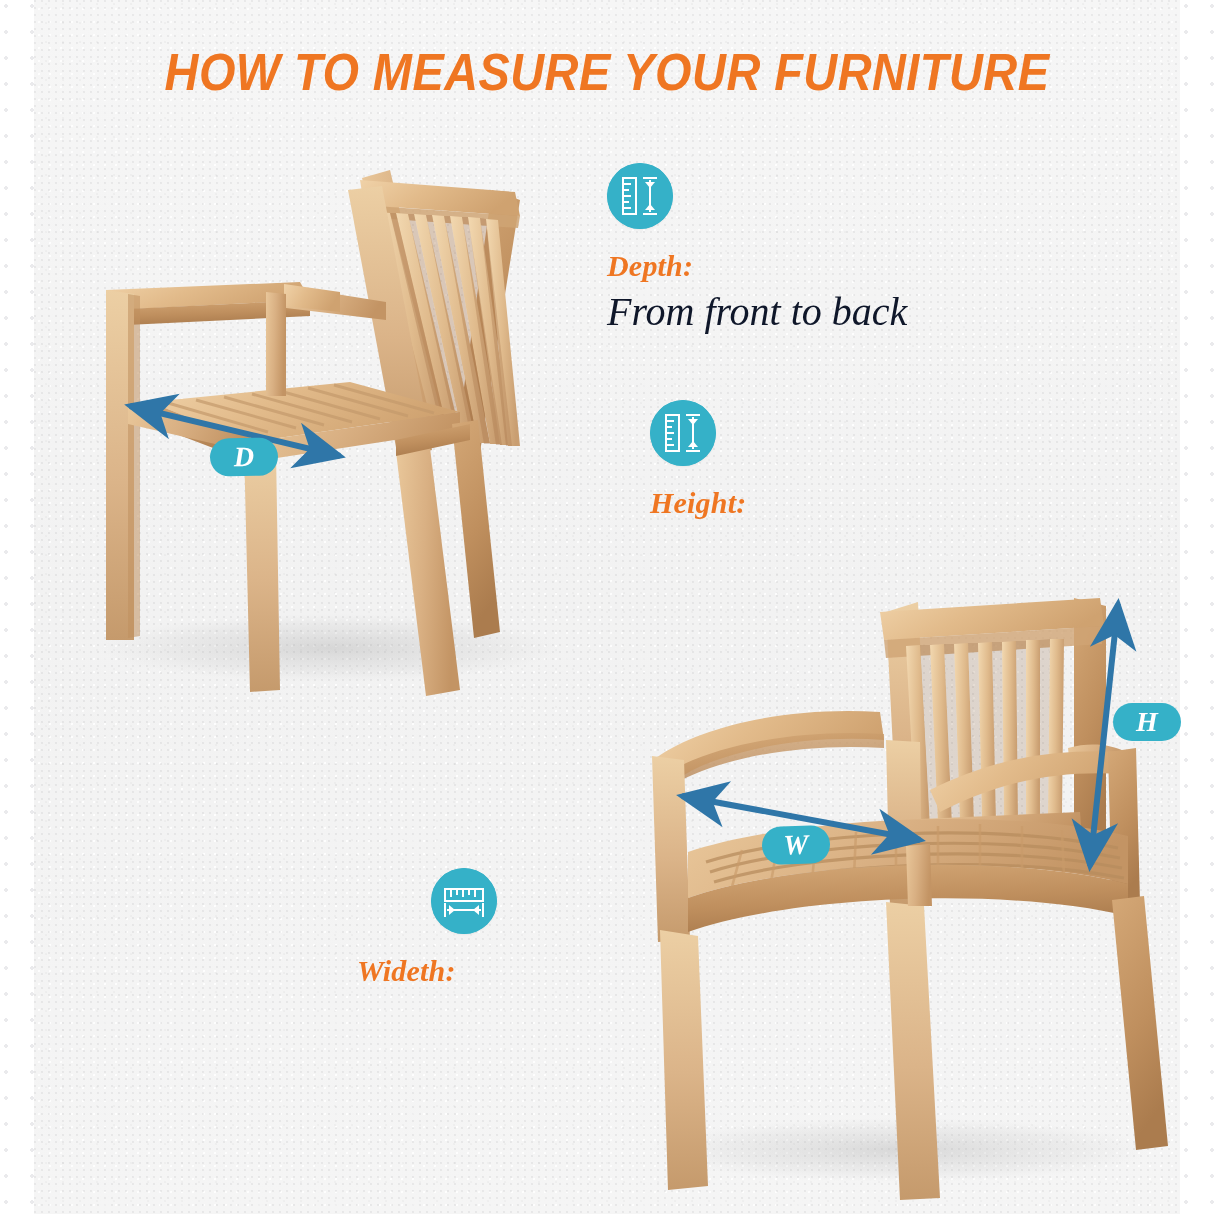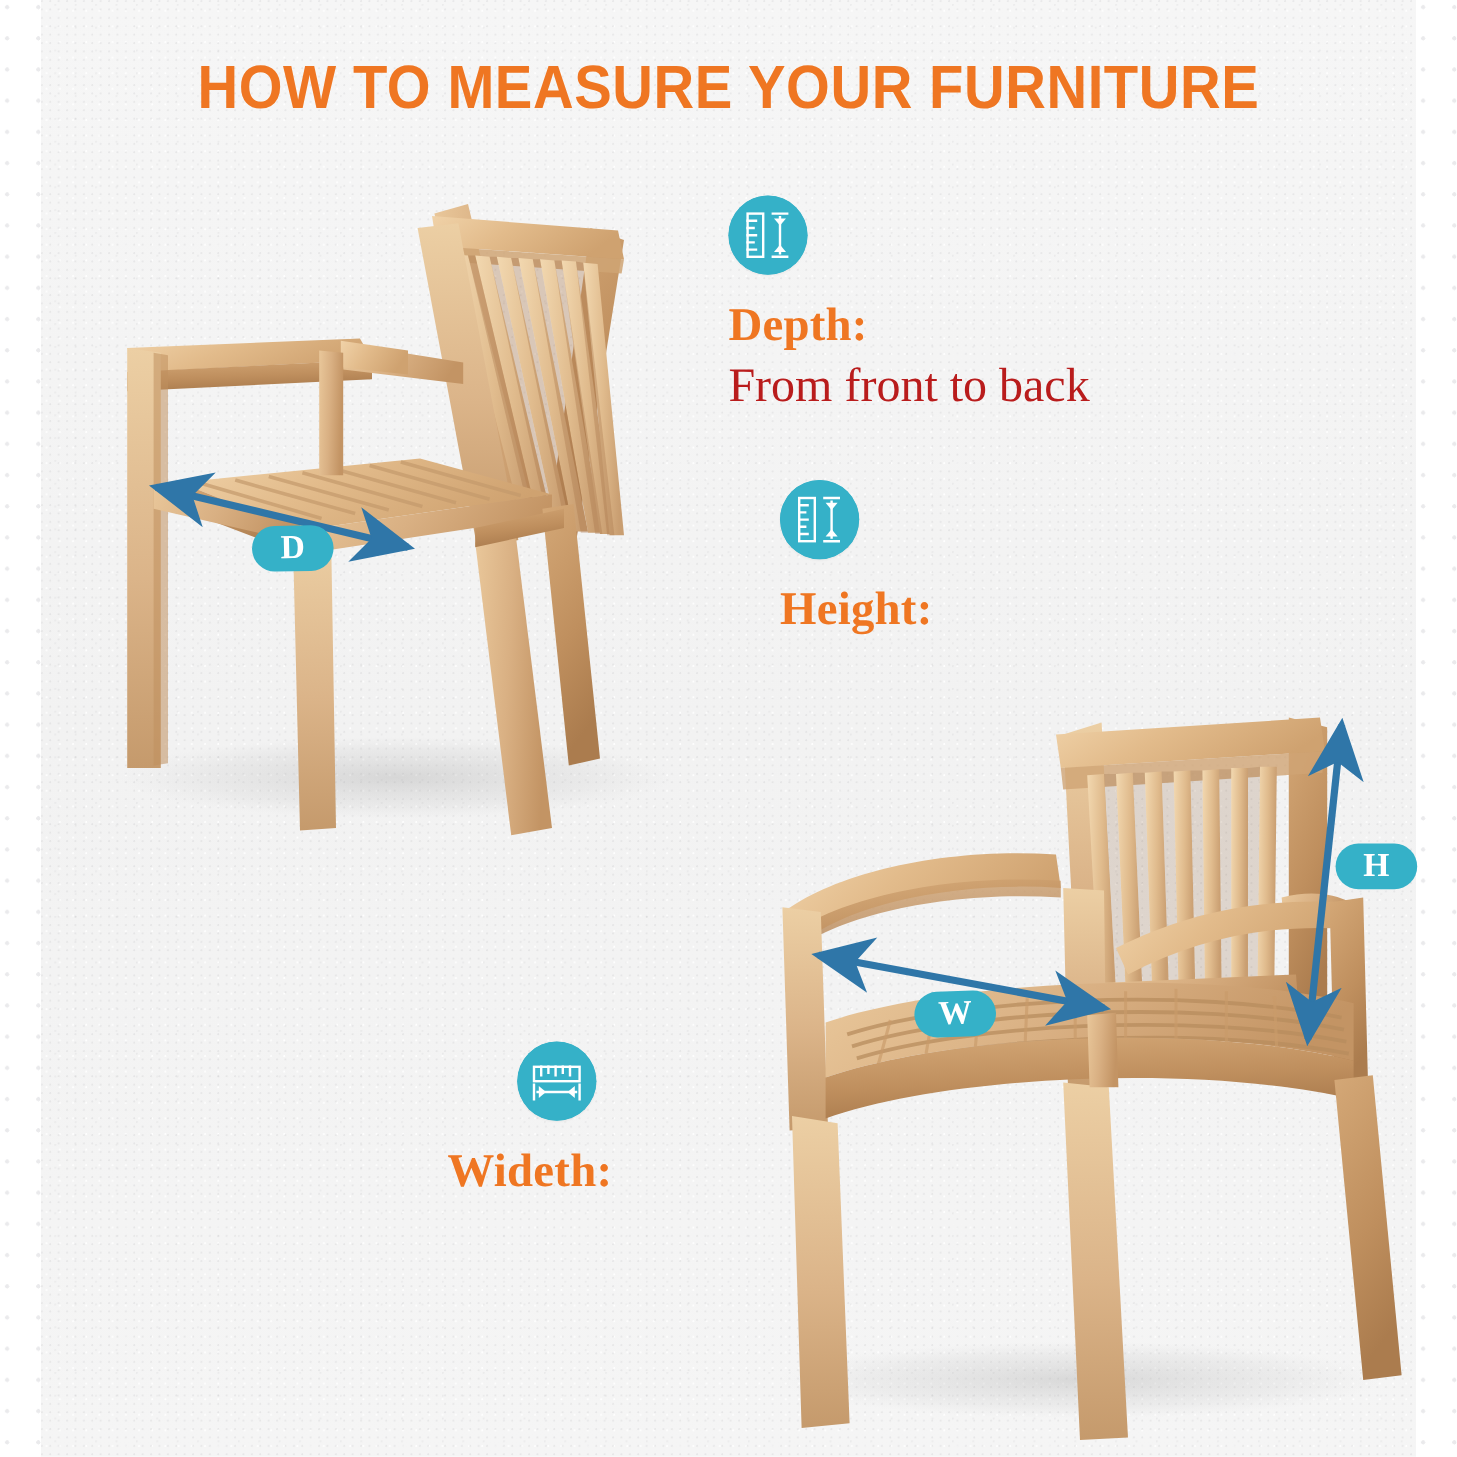--- a/index.html
+++ b/index.html
@@ -7,20 +7,21 @@
     padding: 0;
     background: #ffffff;
   }
   #stage {
     position: relative;
     width: 1214px;
     height: 1214px;
     overflow: hidden;
     font-family: "Liberation Serif", serif;
     background: #ffffff;
+    font-style: italic;
   }
   
   #dot-margin-left, #dot-margin-right {
     position: absolute;
     top: 0;
     height: 1214px;
     width: 34px;
     background-color: #ffffff;
     background-image:
       radial-gradient(circle at 6px 6px, rgba(160,160,170,0.22) 1.6px, transparent 1.9px);
@@ -69,40 +70,40 @@
     width: 66px; height: 66px;
     border-radius: 50%;
     background: #35b1c8;
     display: block;
     box-shadow: 0 1px 2px rgba(0,0,0,0.05);
   }
   .info-label {
     font-family: "Liberation Serif", serif;
     font-weight: bold;
     color: #ef7622;
-    font-size: 39px;
+    font-size: 30px;
     line-height: 1.0;
     letter-spacing: 0.2px;
     margin-top: 22px;
     white-space: nowrap;
   }
   .info-desc {
     font-family: "Liberation Serif", serif;
     font-weight: normal;
-    color: #b91c1c;
+    color: #0f172a;
     font-size: 40px;
     line-height: 1.06;
     margin-top: 10px;
     white-space: nowrap;
   }
   #block-depth  { left: 607px; top: 163px; }
   #block-height { left: 607px; top: 400px; margin-left: 43px; }
   #block-width  { left: 353px; top: 868px; text-align: left; }
   #block-width .icon-wrap { padding-left: 78px; }
-  #block-width .info-label { padding-left: 0px; text-align: left; margin-left: 20px; }
+  #block-width .info-label { padding-left: 0px; text-align: left; margin-left: 4px; }
   #block-width .info-desc  { margin-left: -162px; }
 
   
   .pill {
     position: absolute;
     background: #35b1c8;
     border-radius: 40px;
     color: #ffffff;
     font-family: "Liberation Serif", serif;
     font-weight: bold;

